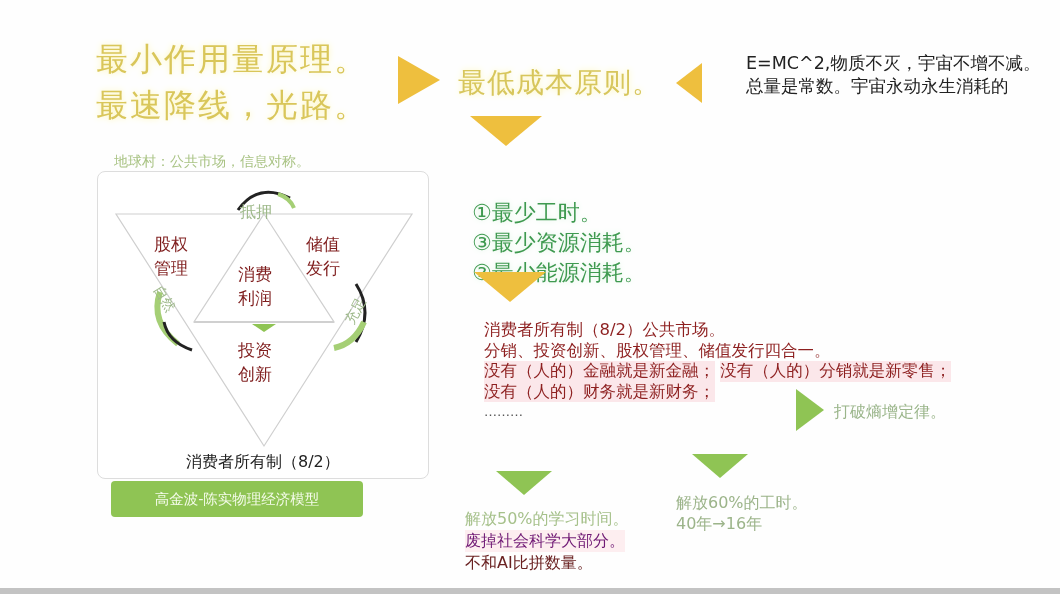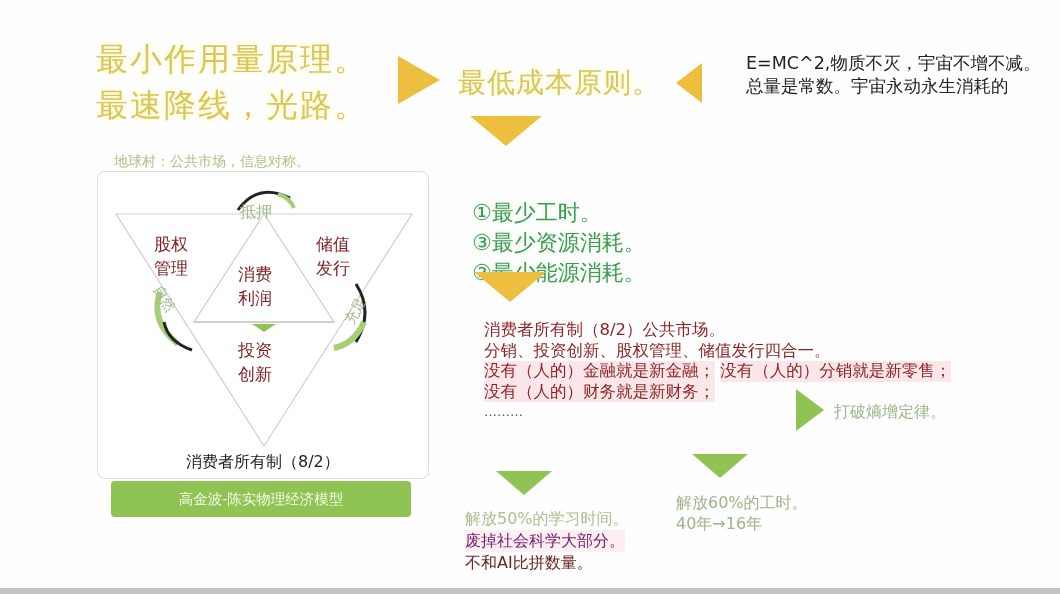--- a/index.html
+++ b/index.html
@@ -101,30 +101,30 @@
     <path d="M266,150 Q256,172 236,176" fill="none" stroke="#a5cf75" stroke-width="6"></path>
   </svg>
   <div class="abs" style="left:142px;top:22px;color:#9eb98a;font-size:16px;margin-top:8px;">抵押</div>
   <div class="abs" style="left:52px;top:118px;color:#9eb98a;font-size:14px;transform:rotate(58deg);">自然</div>
   <div class="abs" style="left:244px;top:130px;color:#9eb98a;font-size:14px;transform:rotate(-62deg);">充足</div>
 
   <div class="abs diag-text" style="left:56px;top:60px;">
     <div>股权</div>
     <div>管理</div>
   </div>
-  <div class="abs diag-text" style="left:218px;top:60px;text-align:center;">
+  <div class="abs diag-text" style="left:208px;top:60px;text-align:center;">
     <div>储值</div>
     <div>发行</div>
   </div>
   <div class="abs diag-text" style="left:140px;top:90px;">
     <div>消费</div>
     <div>利润</div>
   </div>
   <div class="abs diag-text" style="left:140px;top:166px;">
     <div>投资</div>
     <div>创新</div>
   </div>
   <div class="abs" style="left:88px;top:280px;font-size:16px;color:#222;">消费者所有制（8/2）</div>
 </div>
 
-<div class="abs model-btn" style="left:111px;top:481px;width:300px;height:36px;">高金波-陈实物理经济模型</div>
+<div class="abs model-btn" style="left:111px;top:481px;width:252px;height:36px;">高金波-陈实物理经济模型</div>
 
 <div class="abs footer-bar" style="left:0;top:588px;width:1060px;height:6px;"></div>
 
 </body></html>

